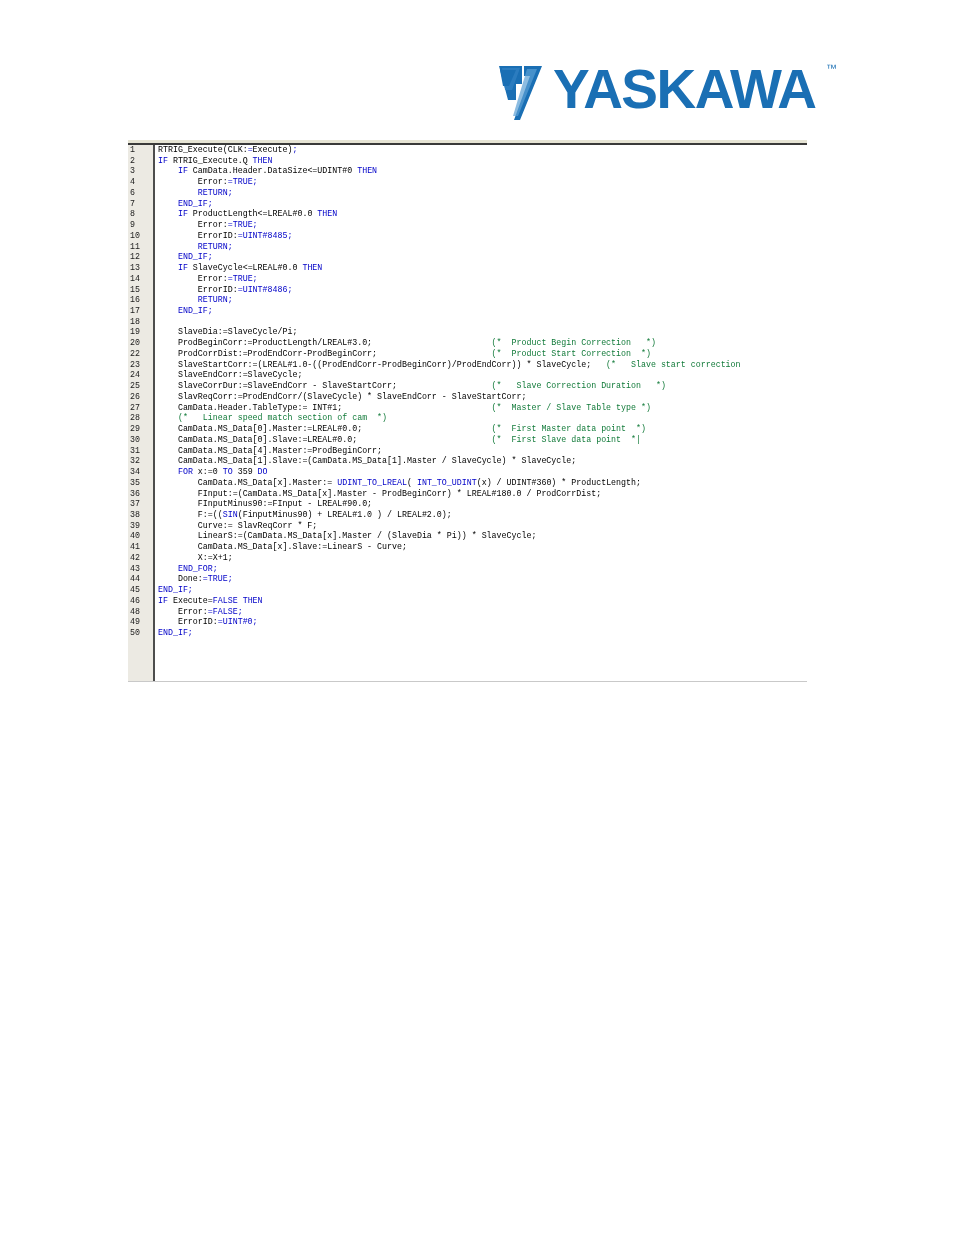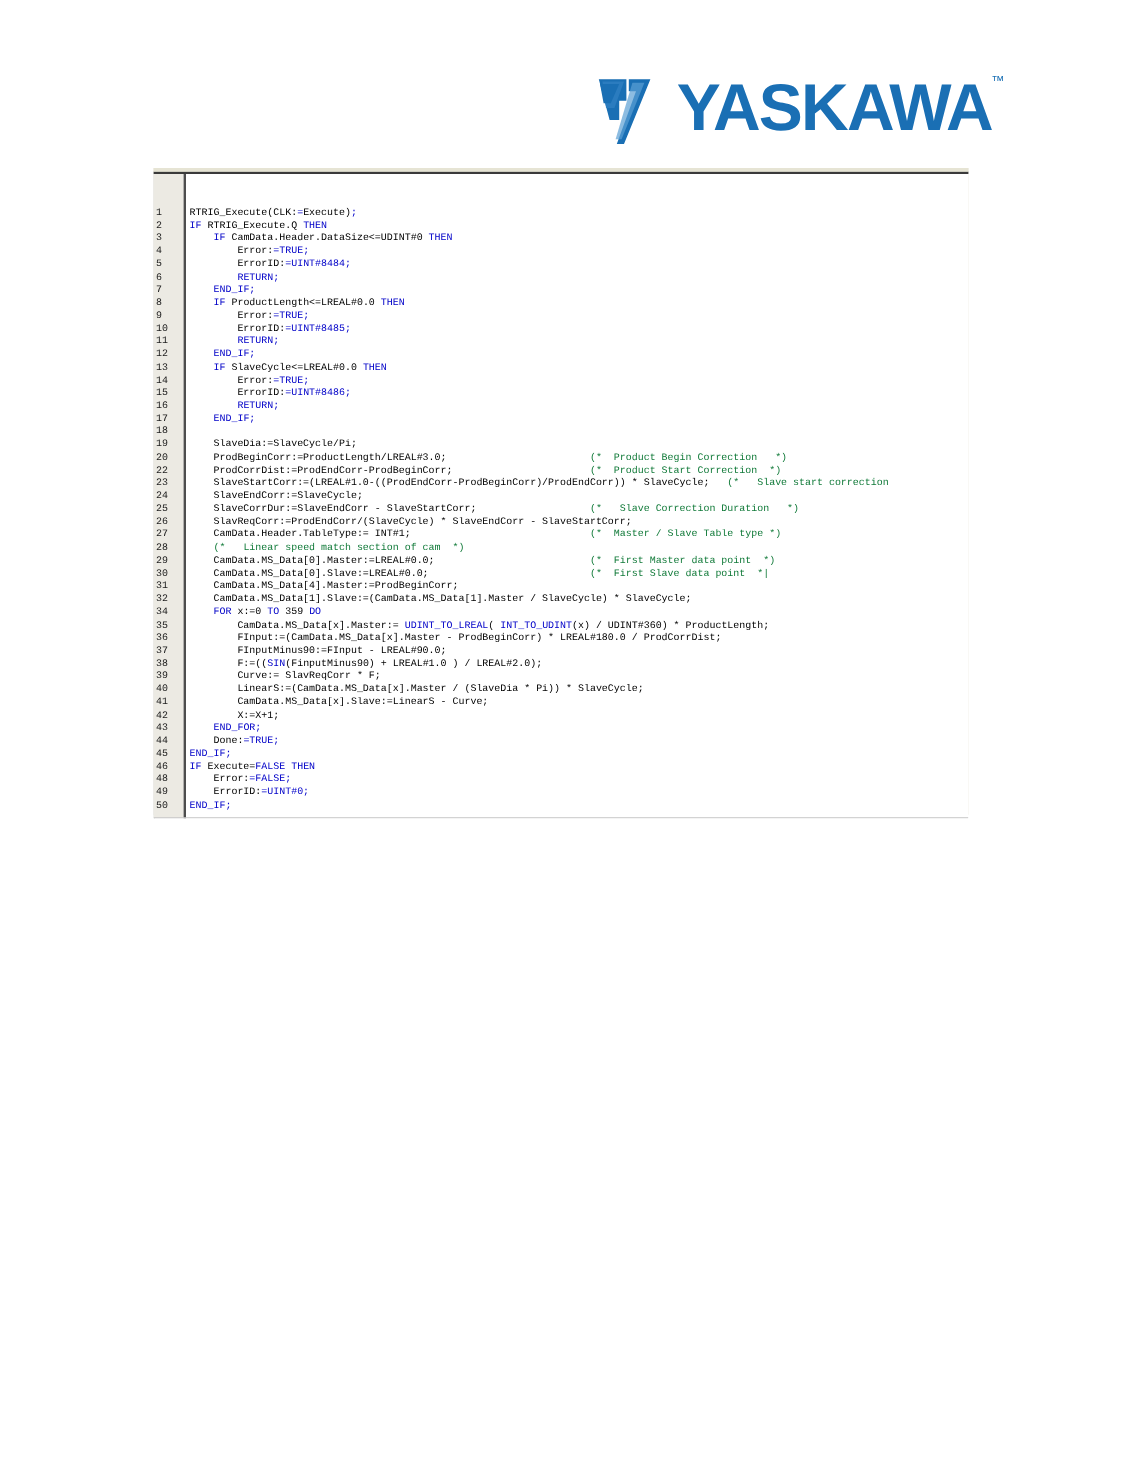--- a/index.html
+++ b/index.html
@@ -25,21 +25,21 @@
   }
   #logo-mark {
     position: absolute;
     left: 0px;
     top: 2px;
     width: 62px;
     height: 62px;
   }
   #logo-wordmark {
     position: absolute;
-    left: 68px;
+    left: 57px;
     top: 3px;
     font-family: "Liberation Sans", sans-serif;
     font-weight: bold;
     font-size: 55px;
     letter-spacing: -1.5px;
     line-height: 56px;
     color: #1a6fb4;
     white-space: nowrap;
   }
   #logo-tm {
@@ -97,21 +97,20 @@
     position: absolute;
     left: 0px;
     top: 0;
     width: 1px;
     height: 100%;
     background: #a8a8a0;
   }
   #code-lines {
     position: relative;
     z-index: 2;
-    margin-top: 28px;
   }
   .cline {
     display: block;
     height: 10.74px;
     line-height: 10.74px;
     white-space: pre;
     font-family: "Liberation Mono", "DejaVu Sans Mono", monospace;
     font-size: 8.3px;
     color: #000000;
     overflow: hidden;
@@ -162,21 +161,20 @@
 <div id="code-shot">
   <div id="code-body">
     <div id="code-left-edge"></div>
     <div id="gutter-bg"></div>
     <div id="gutter-rule"></div>
     <div id="code-lines">
         <div class="cline"><span class="lno">1</span><span class="ctext"><span class="id">RTRIG_Execute(CLK:</span><span class="kw">=</span><span class="id">Execute)</span><span class="kw">;</span></span></div>
         <div class="cline"><span class="lno">2</span><span class="ctext"><span class="kw">IF </span><span class="id">RTRIG_Execute.Q </span><span class="kw">THEN</span></span></div>
         <div class="cline"><span class="lno">3</span><span class="ctext"><span class="id">    </span><span class="kw">IF </span><span class="id">CamData.Header.DataSize&lt;=UDINT#0 </span><span class="kw">THEN</span></span></div>
         <div class="cline"><span class="lno">4</span><span class="ctext"><span class="id">        Error:</span><span class="kw">=TRUE;</span></span></div>
-        <div class="cline"><span class="lno">5</span><span class="ctext"><span class="id">        ErrorID:</span><span class="kw">=UINT#8484;</span></span></div>
         <div class="cline"><span class="lno">6</span><span class="ctext"><span class="id">        </span><span class="kw">RETURN;</span></span></div>
         <div class="cline"><span class="lno">7</span><span class="ctext"><span class="id">    </span><span class="kw">END_IF;</span></span></div>
         <div class="cline"><span class="lno">8</span><span class="ctext"><span class="id">    </span><span class="kw">IF </span><span class="id">ProductLength&lt;=LREAL#0.0 </span><span class="kw">THEN</span></span></div>
         <div class="cline"><span class="lno">9</span><span class="ctext"><span class="id">        Error:</span><span class="kw">=TRUE;</span></span></div>
         <div class="cline"><span class="lno">10</span><span class="ctext"><span class="id">        ErrorID:</span><span class="kw">=UINT#8485;</span></span></div>
         <div class="cline"><span class="lno">11</span><span class="ctext"><span class="id">        </span><span class="kw">RETURN;</span></span></div>
         <div class="cline"><span class="lno">12</span><span class="ctext"><span class="id">    </span><span class="kw">END_IF;</span></span></div>
         <div class="cline"><span class="lno">13</span><span class="ctext"><span class="id">    </span><span class="kw">IF </span><span class="id">SlaveCycle&lt;=LREAL#0.0 </span><span class="kw">THEN</span></span></div>
         <div class="cline"><span class="lno">14</span><span class="ctext"><span class="id">        Error:</span><span class="kw">=TRUE;</span></span></div>
         <div class="cline"><span class="lno">15</span><span class="ctext"><span class="id">        ErrorID:</span><span class="kw">=UINT#8486;</span></span></div>

